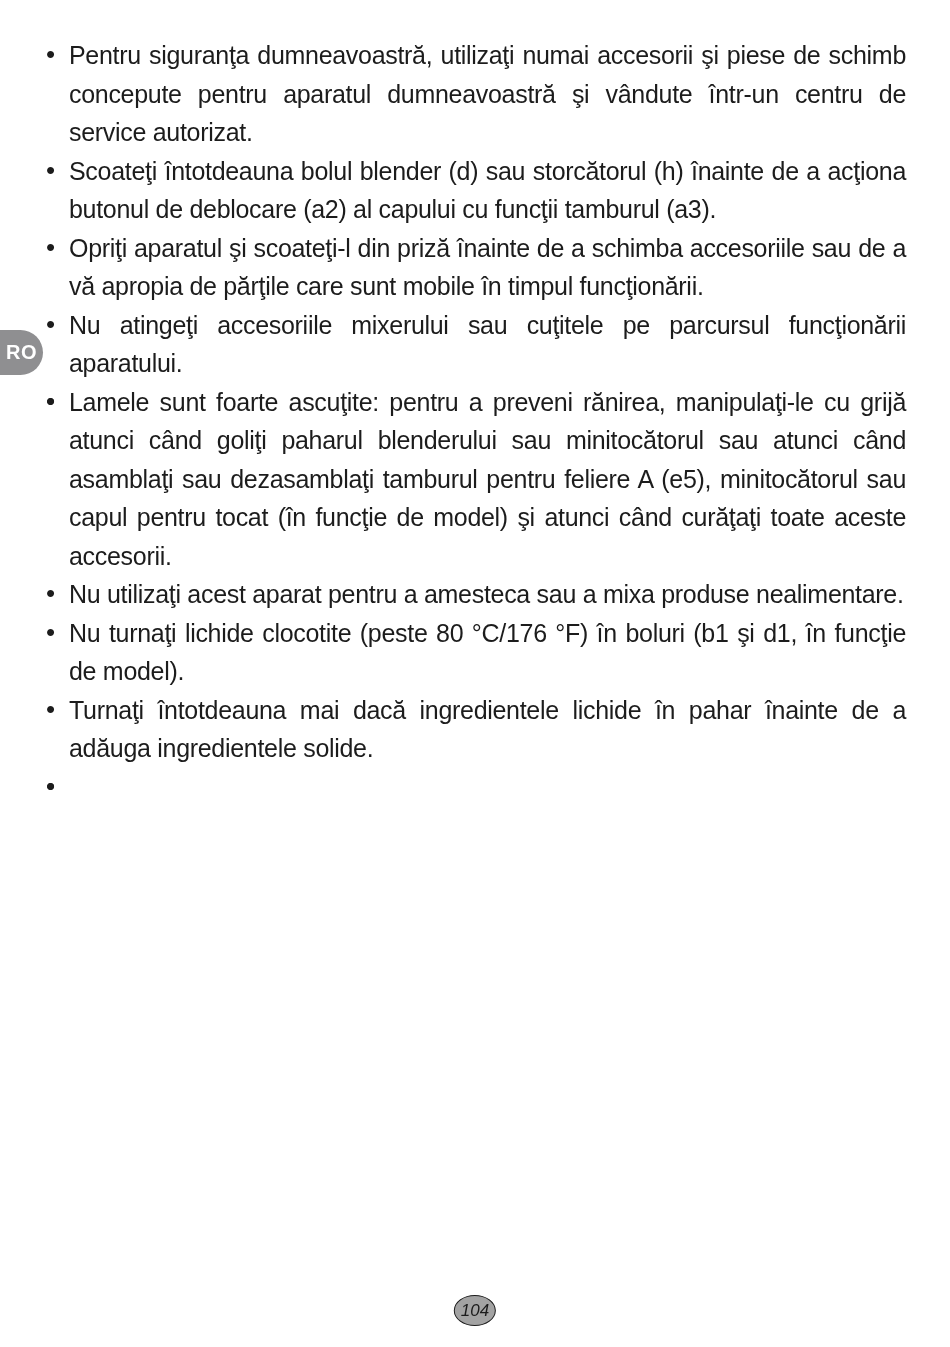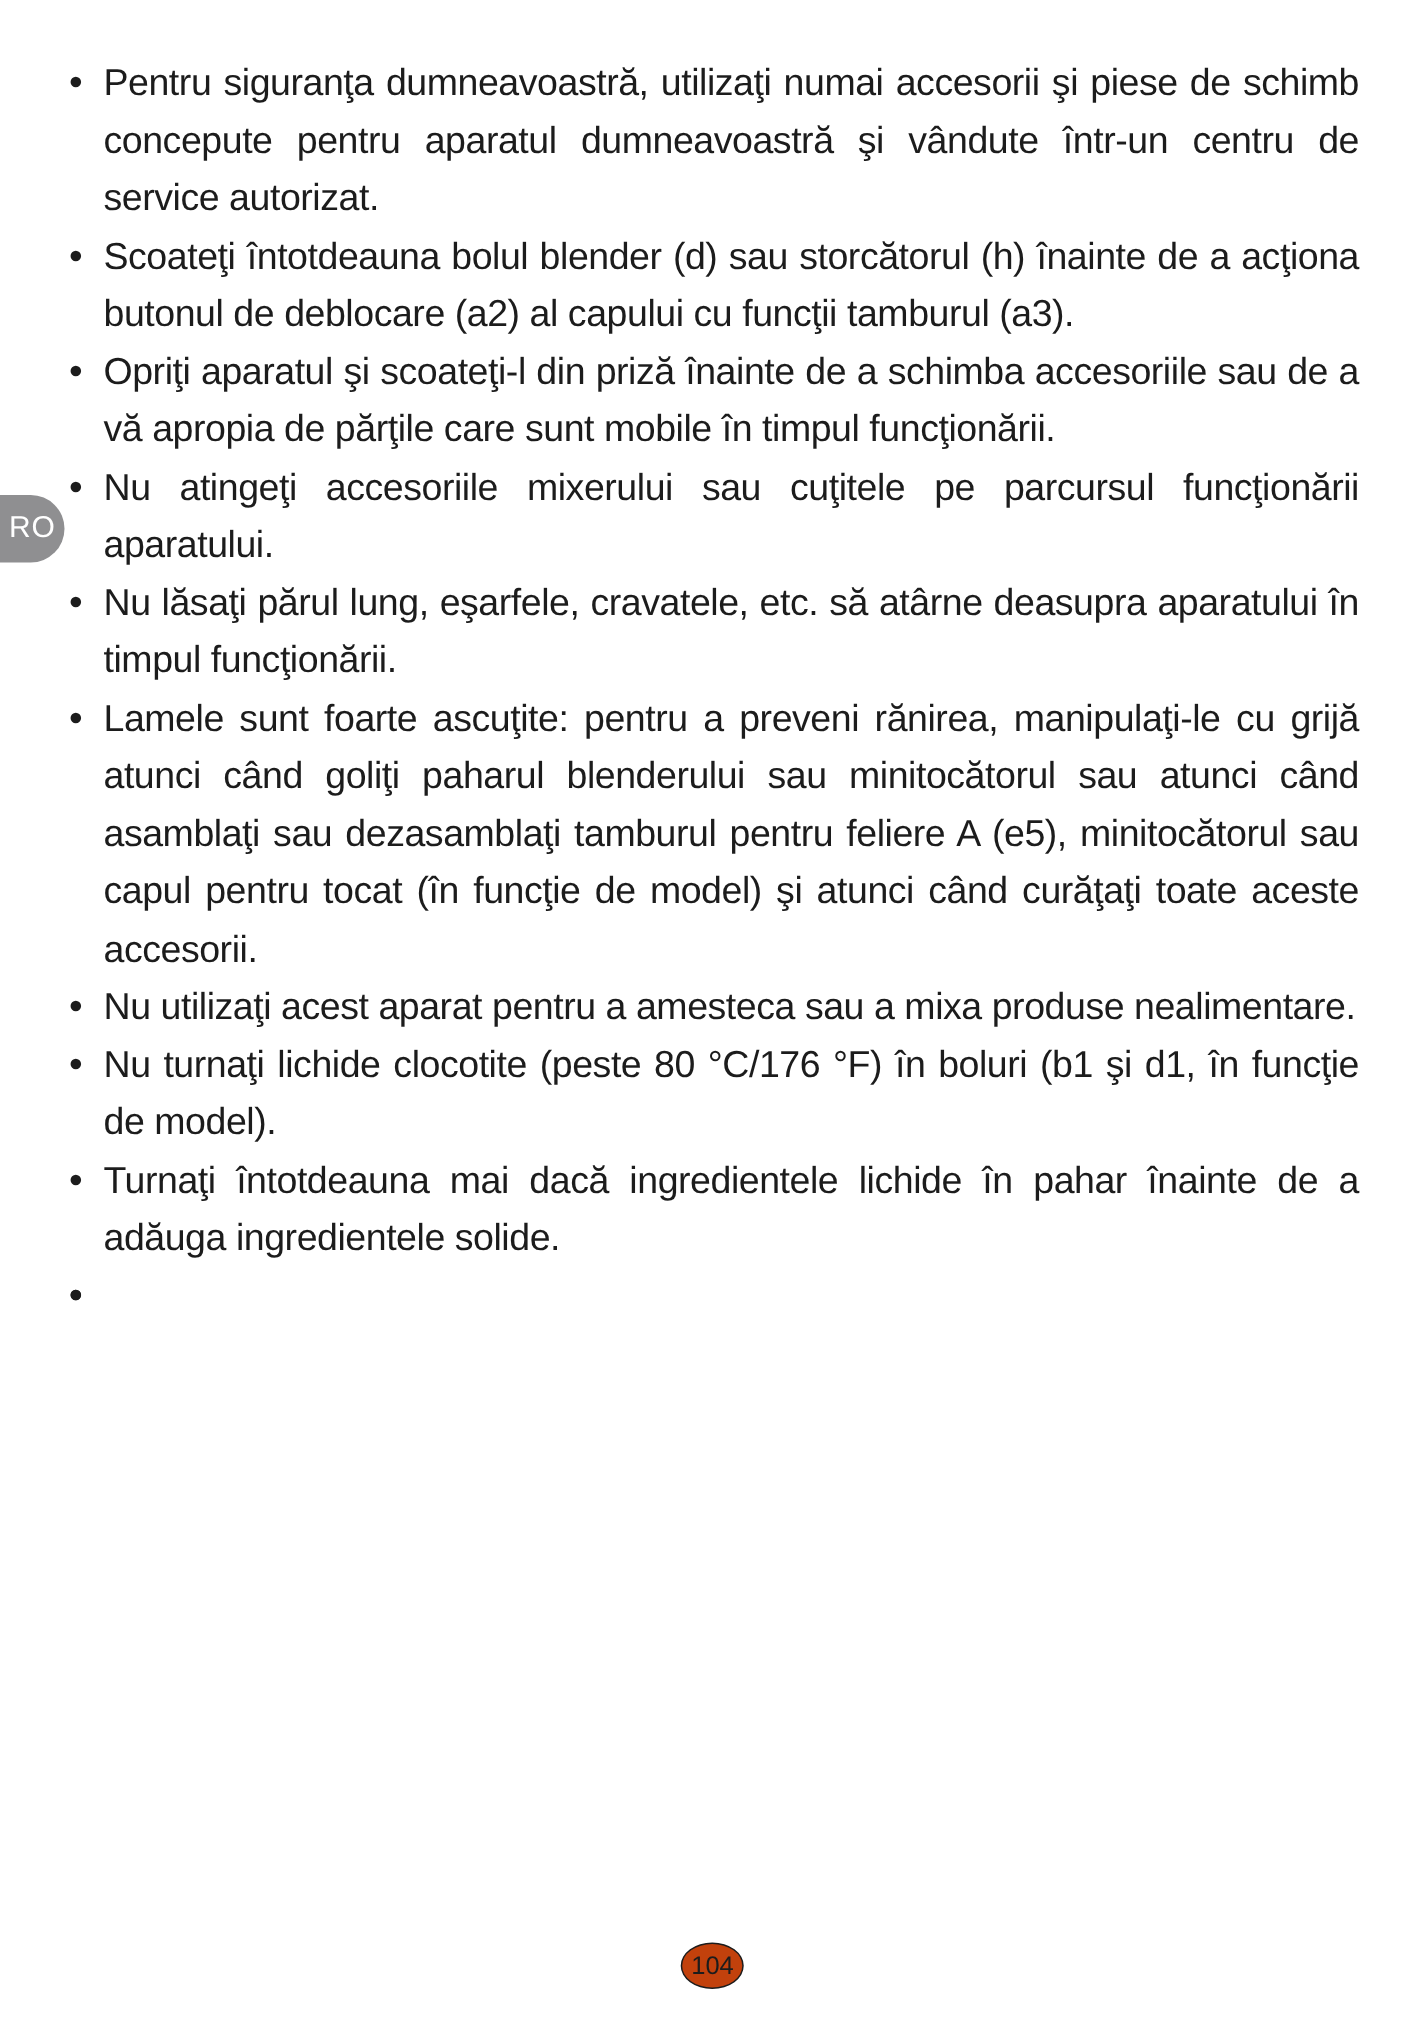--- a/index.html
+++ b/index.html
@@ -37,40 +37,41 @@
     left: 0;
     top: 330px;
     width: 43px;
     height: 45px;
     background: #8f8f91;
     border-radius: 0 23px 23px 0;
     display: flex;
     align-items: center;
     justify-content: center;
     color: #ffffff;
-    font-weight: normal;
+    font-weight: bold;
     font-size: 20px;
     letter-spacing: 0.5px;
   }
   .page-num {
     position: absolute;
     left: 50%;
     bottom: 21px;
     transform: translateX(-50%);
     min-width: 40px;
     height: 31px;
     box-sizing: border-box;
     border: 1.6px solid #1c1c1c;
     border-radius: 50%;
-    background: #c2410c;
+    background: #a3a3a3;
     display: flex;
     align-items: center;
     justify-content: center;
     font-size: 17px;
     padding: 0 6px;
+    font-style: italic;
   }
 </style>
 </head>
 <body>
 
 <div class="page">
 
   <div class="ro-tab">
     <span>RO</span>
   </div>
@@ -92,21 +93,20 @@
       <span>Opriţi aparatul şi scoateţi-l din priză înainte de a schimba accesoriile sau de a vă apropia de părţile care sunt mobile în timpul funcţionării.</span>
     </div>
 
     <div class="para bulleted">
       <span class="marker">•</span>
       <span>Nu atingeţi accesoriile mixerului sau cuţitele pe parcursul funcţionării aparatului.</span>
     </div>
 
     <div class="para bulleted">
       <span class="marker">•</span>
-      <span>Nu lăsaţi părul lung, eşarfele, cravatele, etc. să atârne deasupra aparatului în timpul funcţionării.</span>
     </div>
 
 
     <div class="para bulleted">
       <span class="marker">•</span>
       <span>Lamele sunt foarte ascuţite: pentru a preveni rănirea, manipulaţi-le cu grijă atunci când goliţi paharul blenderului sau minitocătorul sau atunci când asamblaţi sau dezasamblaţi tamburul pentru feliere A (e5), minitocătorul sau capul pentru tocat (în funcţie de model) şi atunci când curăţaţi toate aceste accesorii.</span>
     </div>
 
     <div class="para bulleted">
       <span class="marker">•</span>

